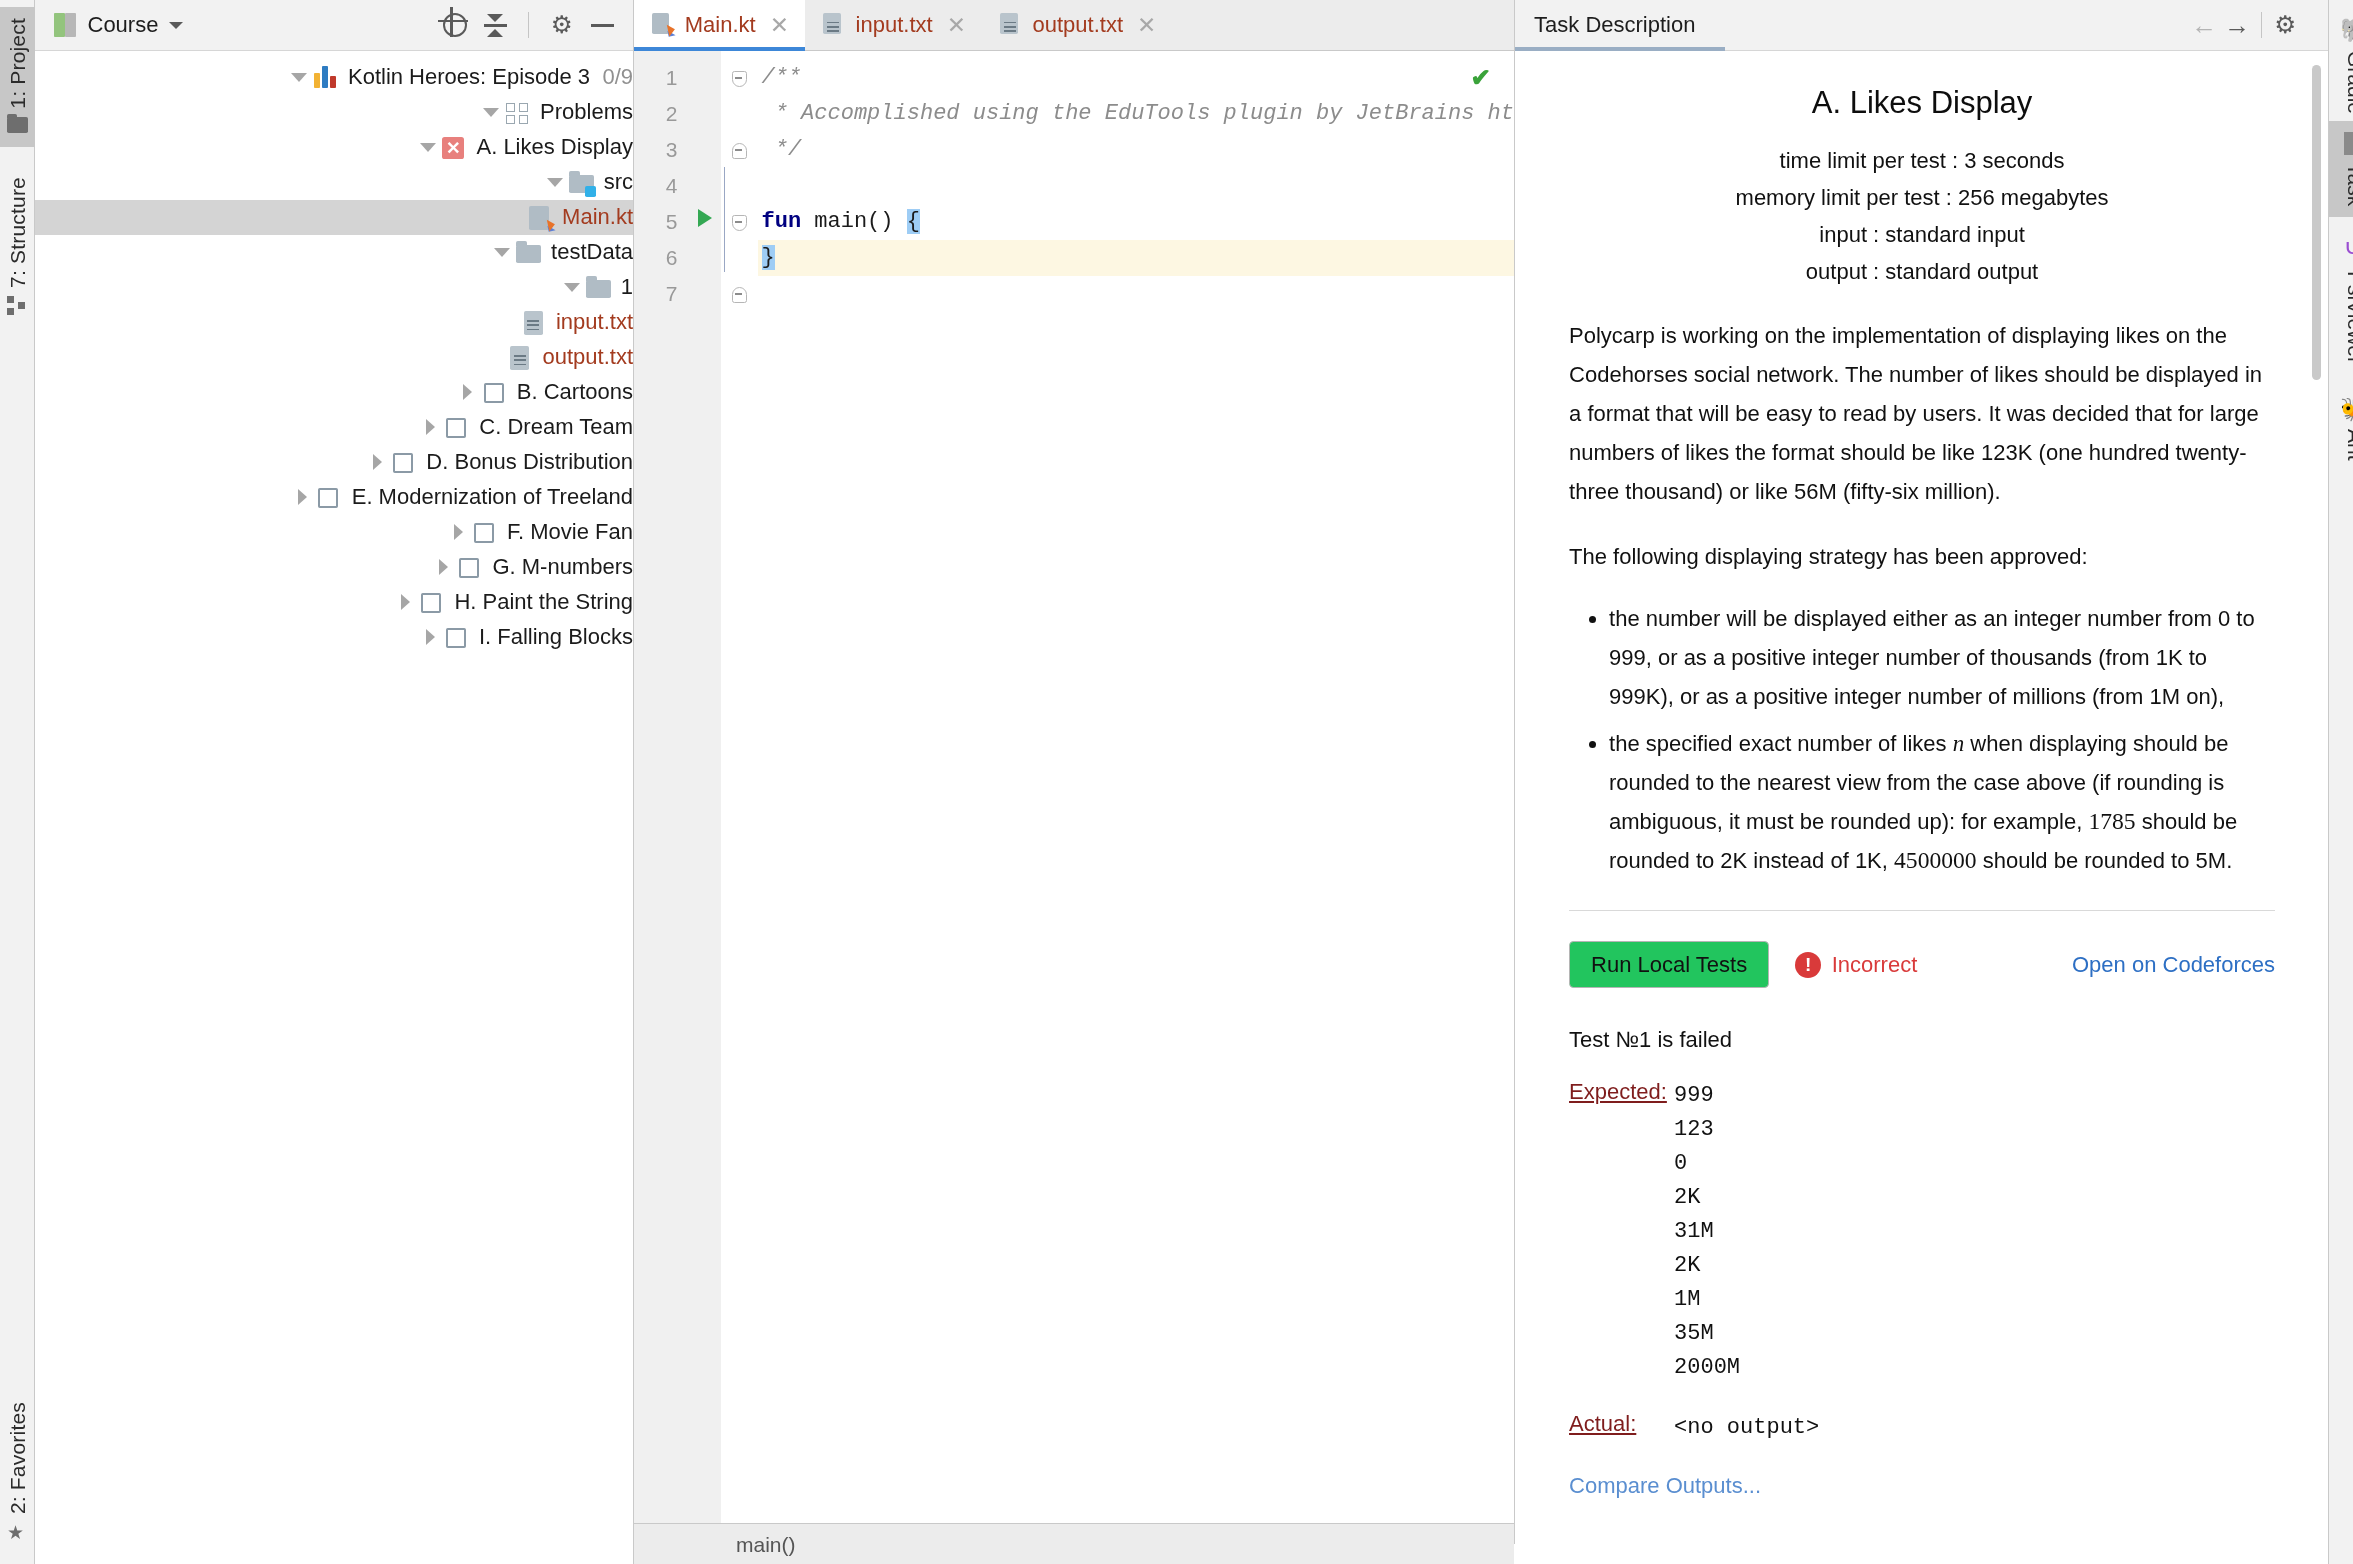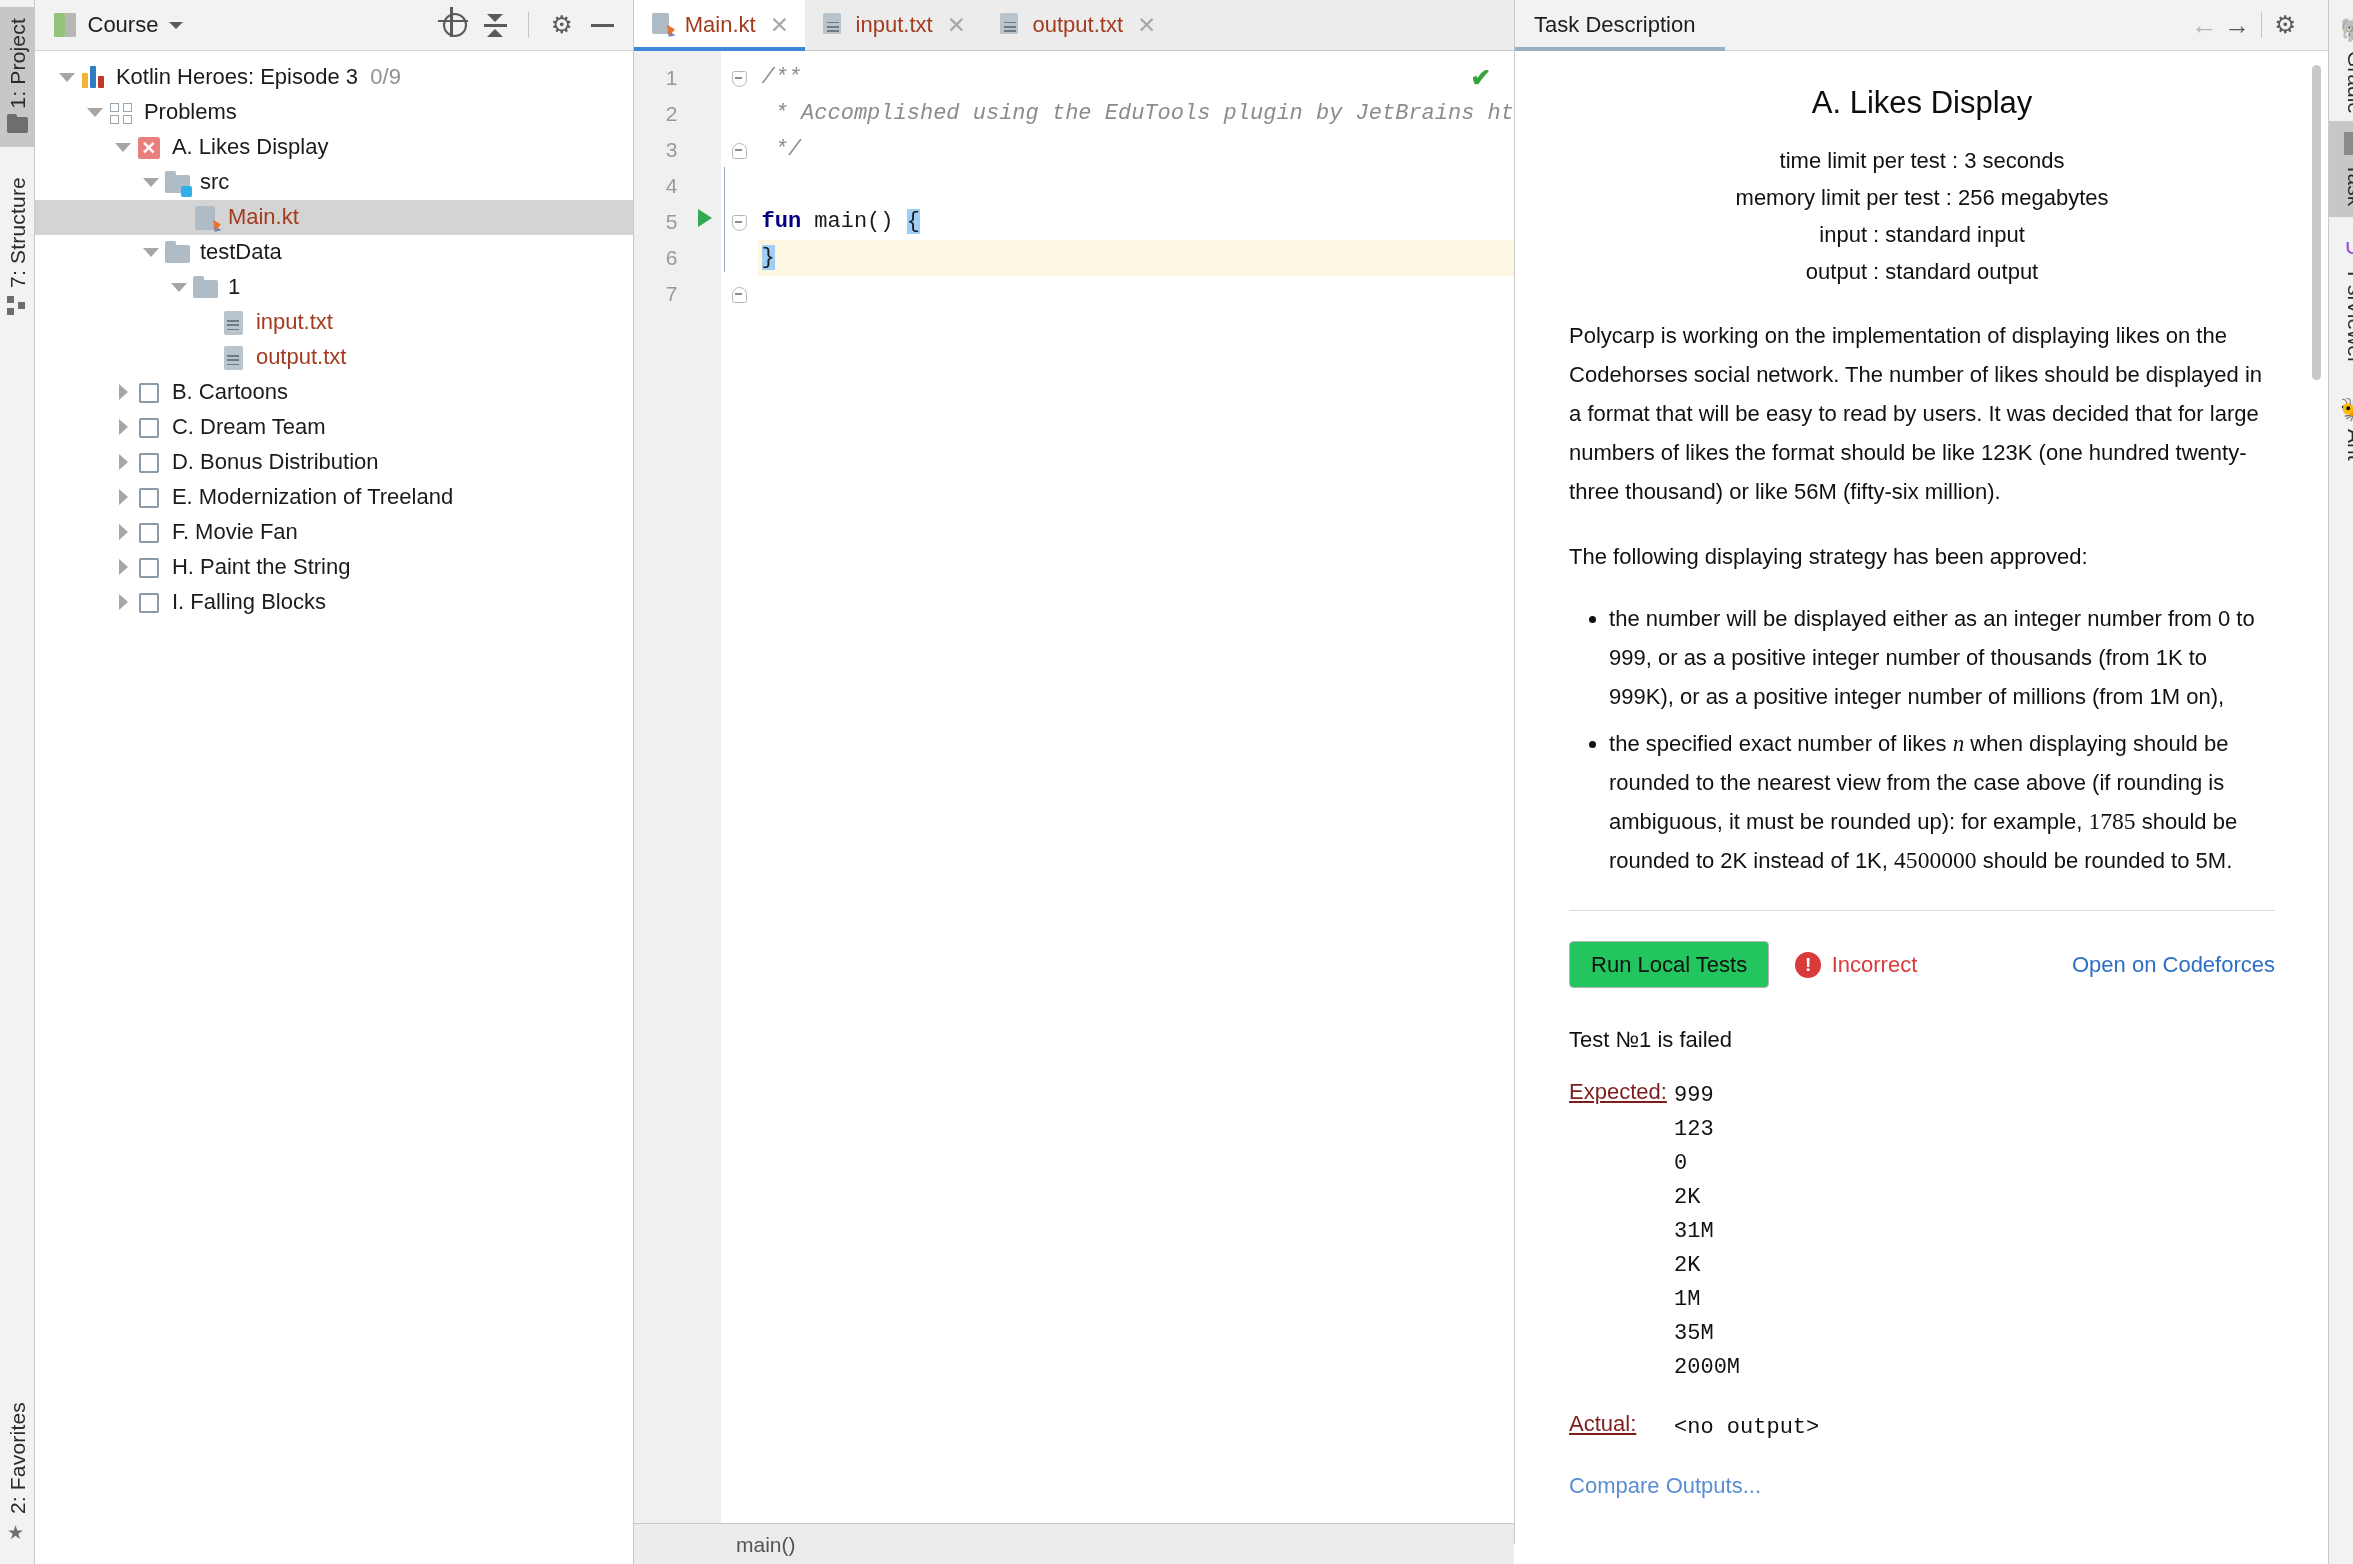--- a/index.html
+++ b/index.html
@@ -80,20 +80,21 @@
   }
   .hdr-sep { width: 0.9px; height: 26px; background: #c5c5c5; margin: 0 7px; }
   .gear-ic { font-size: 24.5px; color: #5a5a5a; line-height: 30px; text-align: center; }
   .minus-ic { width: 23px; height: 2.6px; background: #5a5a5a; margin: 14px 3.5px; }
 
   
   .tree { padding-top: 8.8px; font-size: 22px; color: #1b1b1b; flex: 1; overflow: hidden; }
   .tree-row {
     display: flex; align-items: center; height: 35px; padding-left: 19px; white-space: nowrap;
     cursor: default;
+    justify-content: flex-end;
   }
   .tree-row.selected { background: #d4d4d4; }
   .tw { width: 26px; flex: 0 0 26px; display: flex; align-items: center; justify-content: center; }
   .tw .dn { width: 0; height: 0; border-left: 8.8px solid transparent; border-right: 8.8px solid transparent; border-top: 9.6px solid #a6a6a6; }
   .tw .rt { width: 0; height: 0; border-top: 8.8px solid transparent; border-bottom: 8.8px solid transparent; border-left: 9.6px solid #a6a6a6; }
   .ic { width: 28px; flex: 0 0 28px; height: 26px; position: relative; margin-right: 7.9px; }
   .tlabel { font-size: 22px; }
   .tlabel.orange { color: #a33b1f; }
   .tsub { color: #909090; margin-left: 12.3px; font-size: 22px; }
 
@@ -398,20 +399,29 @@
           </div>
           <span class="tlabel">F. Movie Fan</span>
         </div>
         <div class="tree-row" style="padding-left: 75px;">
           <div class="tw">
             <span class="rt"></span>
           </div>
           <div class="ic">
             <div class="chk-ic"></div>
           </div>
+          <span class="tlabel">G. M-numbers</span>
+        </div>
+        <div class="tree-row" style="padding-left: 75px;">
+          <div class="tw">
+            <span class="rt"></span>
+          </div>
+          <div class="ic">
+            <div class="chk-ic"></div>
+          </div>
           <span class="tlabel">H. Paint the String</span>
         </div>
         <div class="tree-row" style="padding-left: 75px;">
           <div class="tw">
             <span class="rt"></span>
           </div>
           <div class="ic">
             <div class="chk-ic"></div>
           </div>
           <span class="tlabel">I. Falling Blocks</span>

